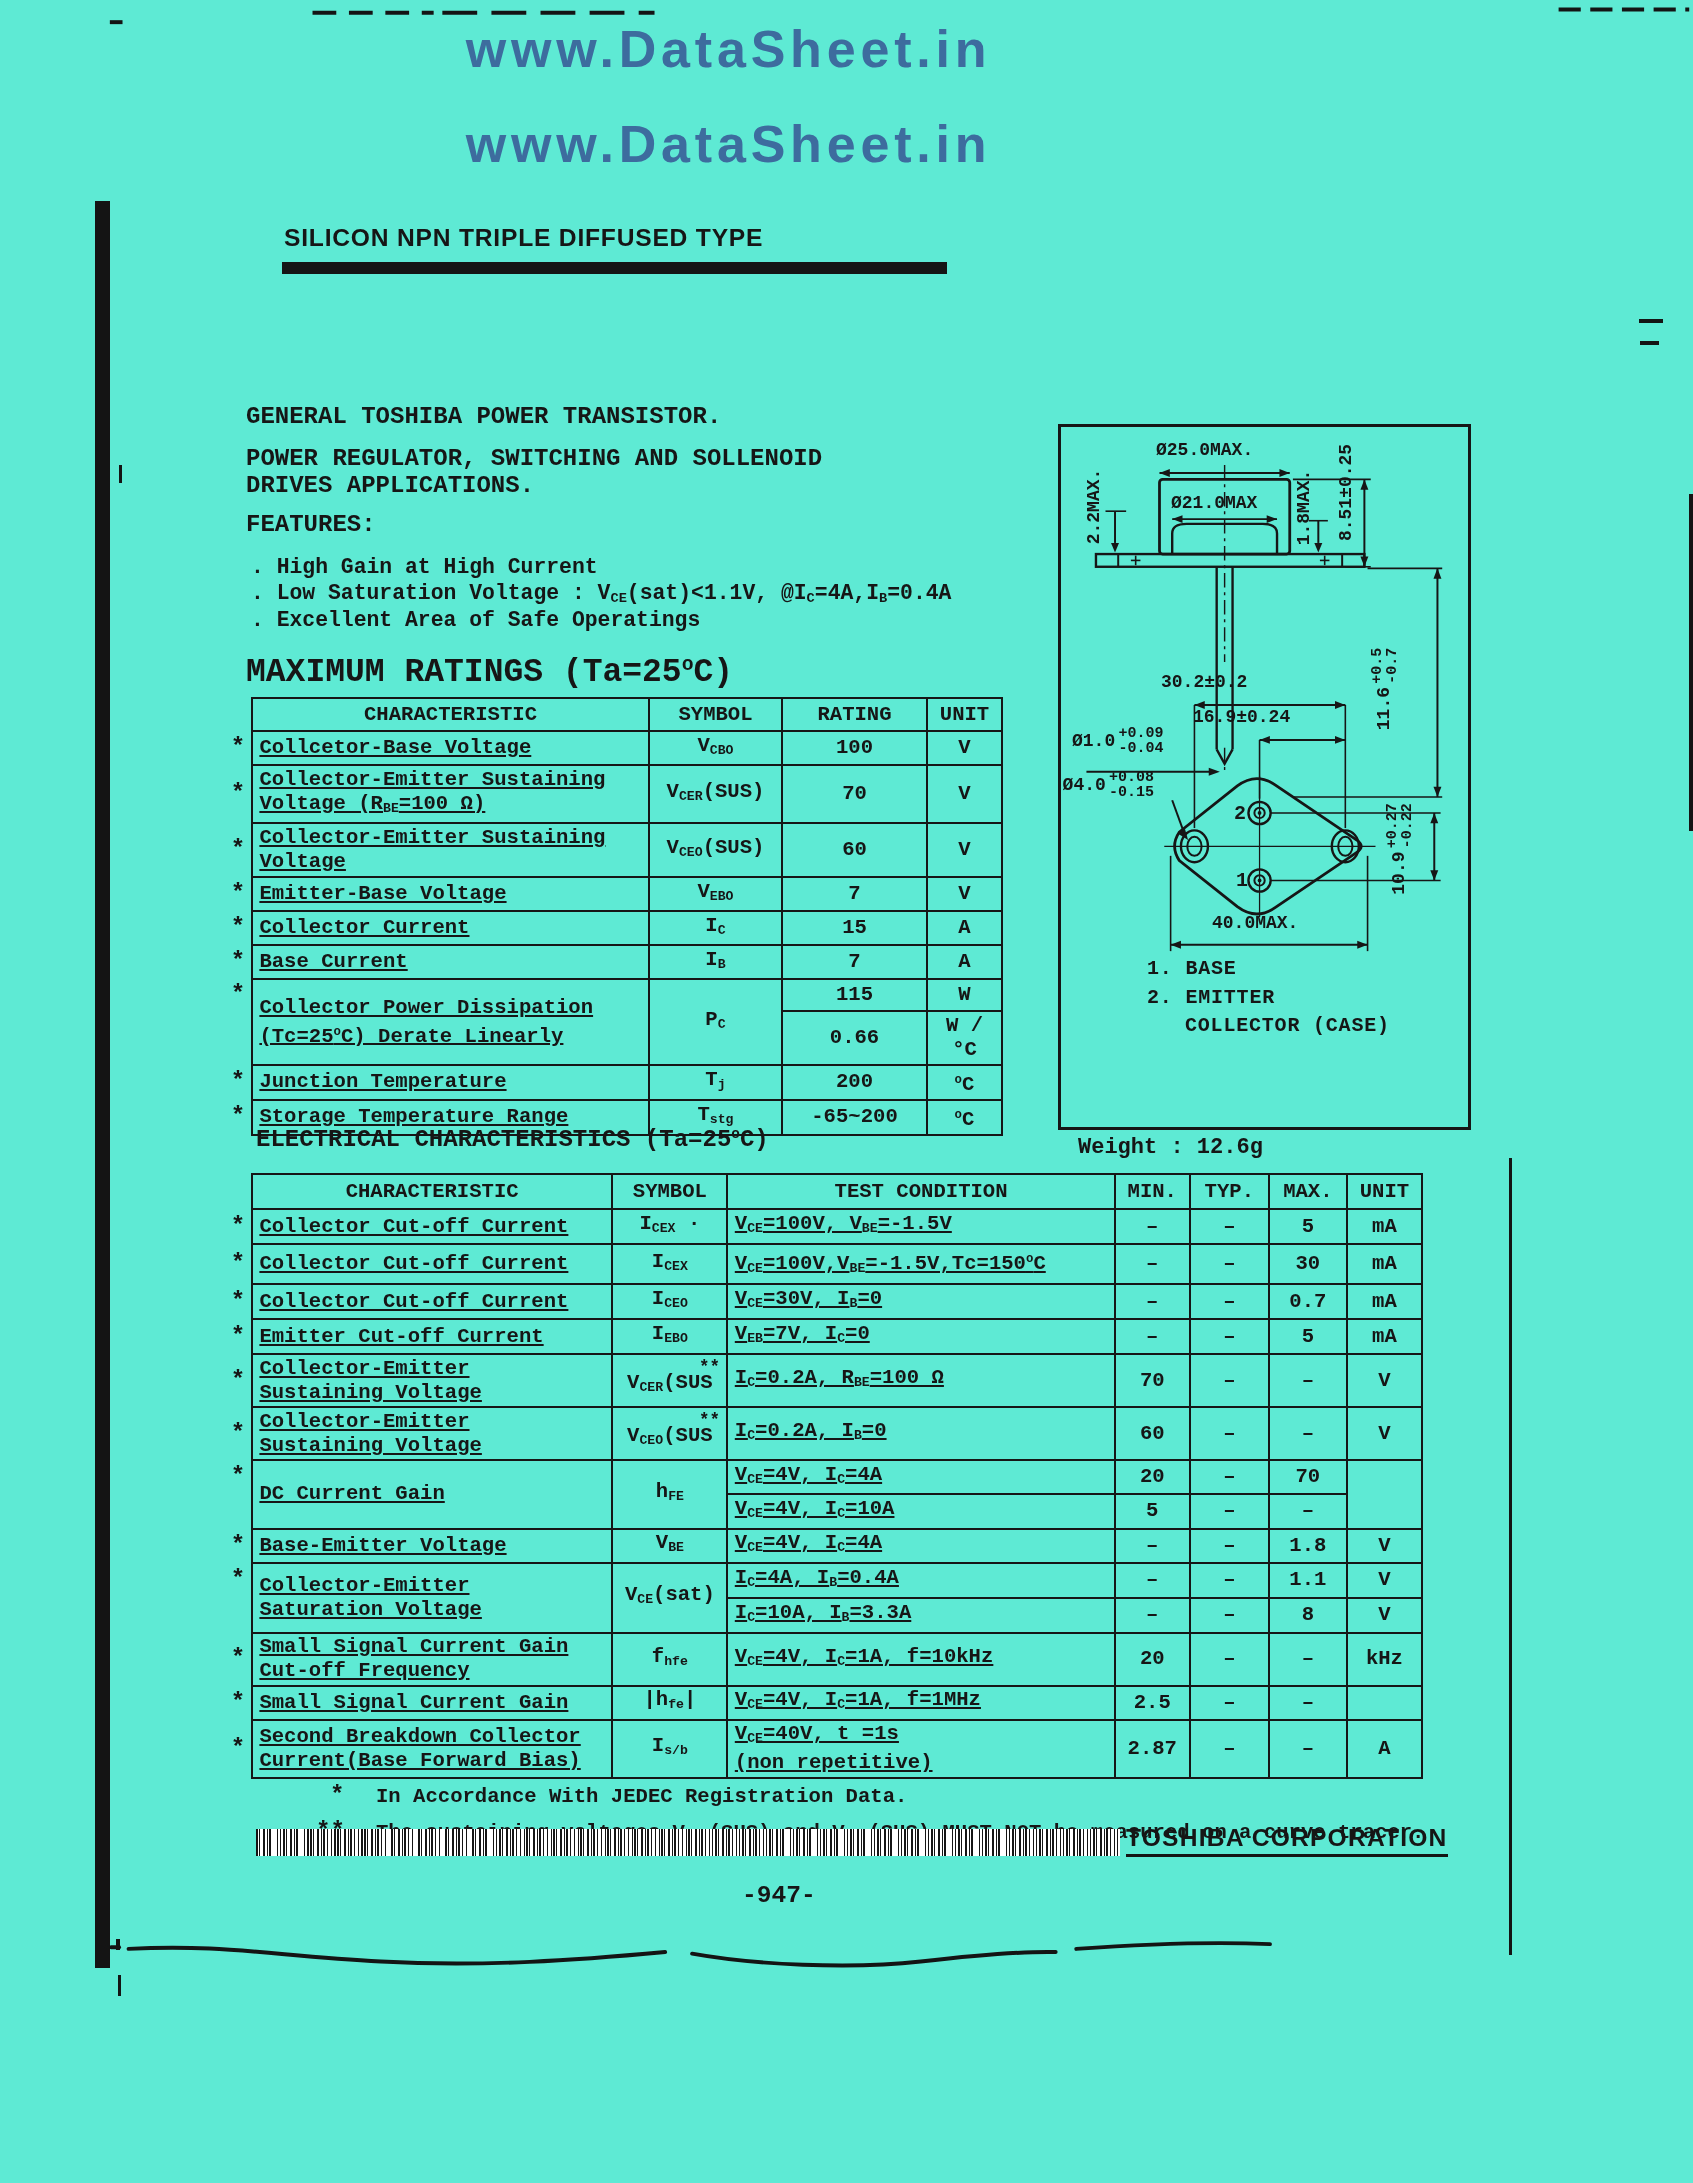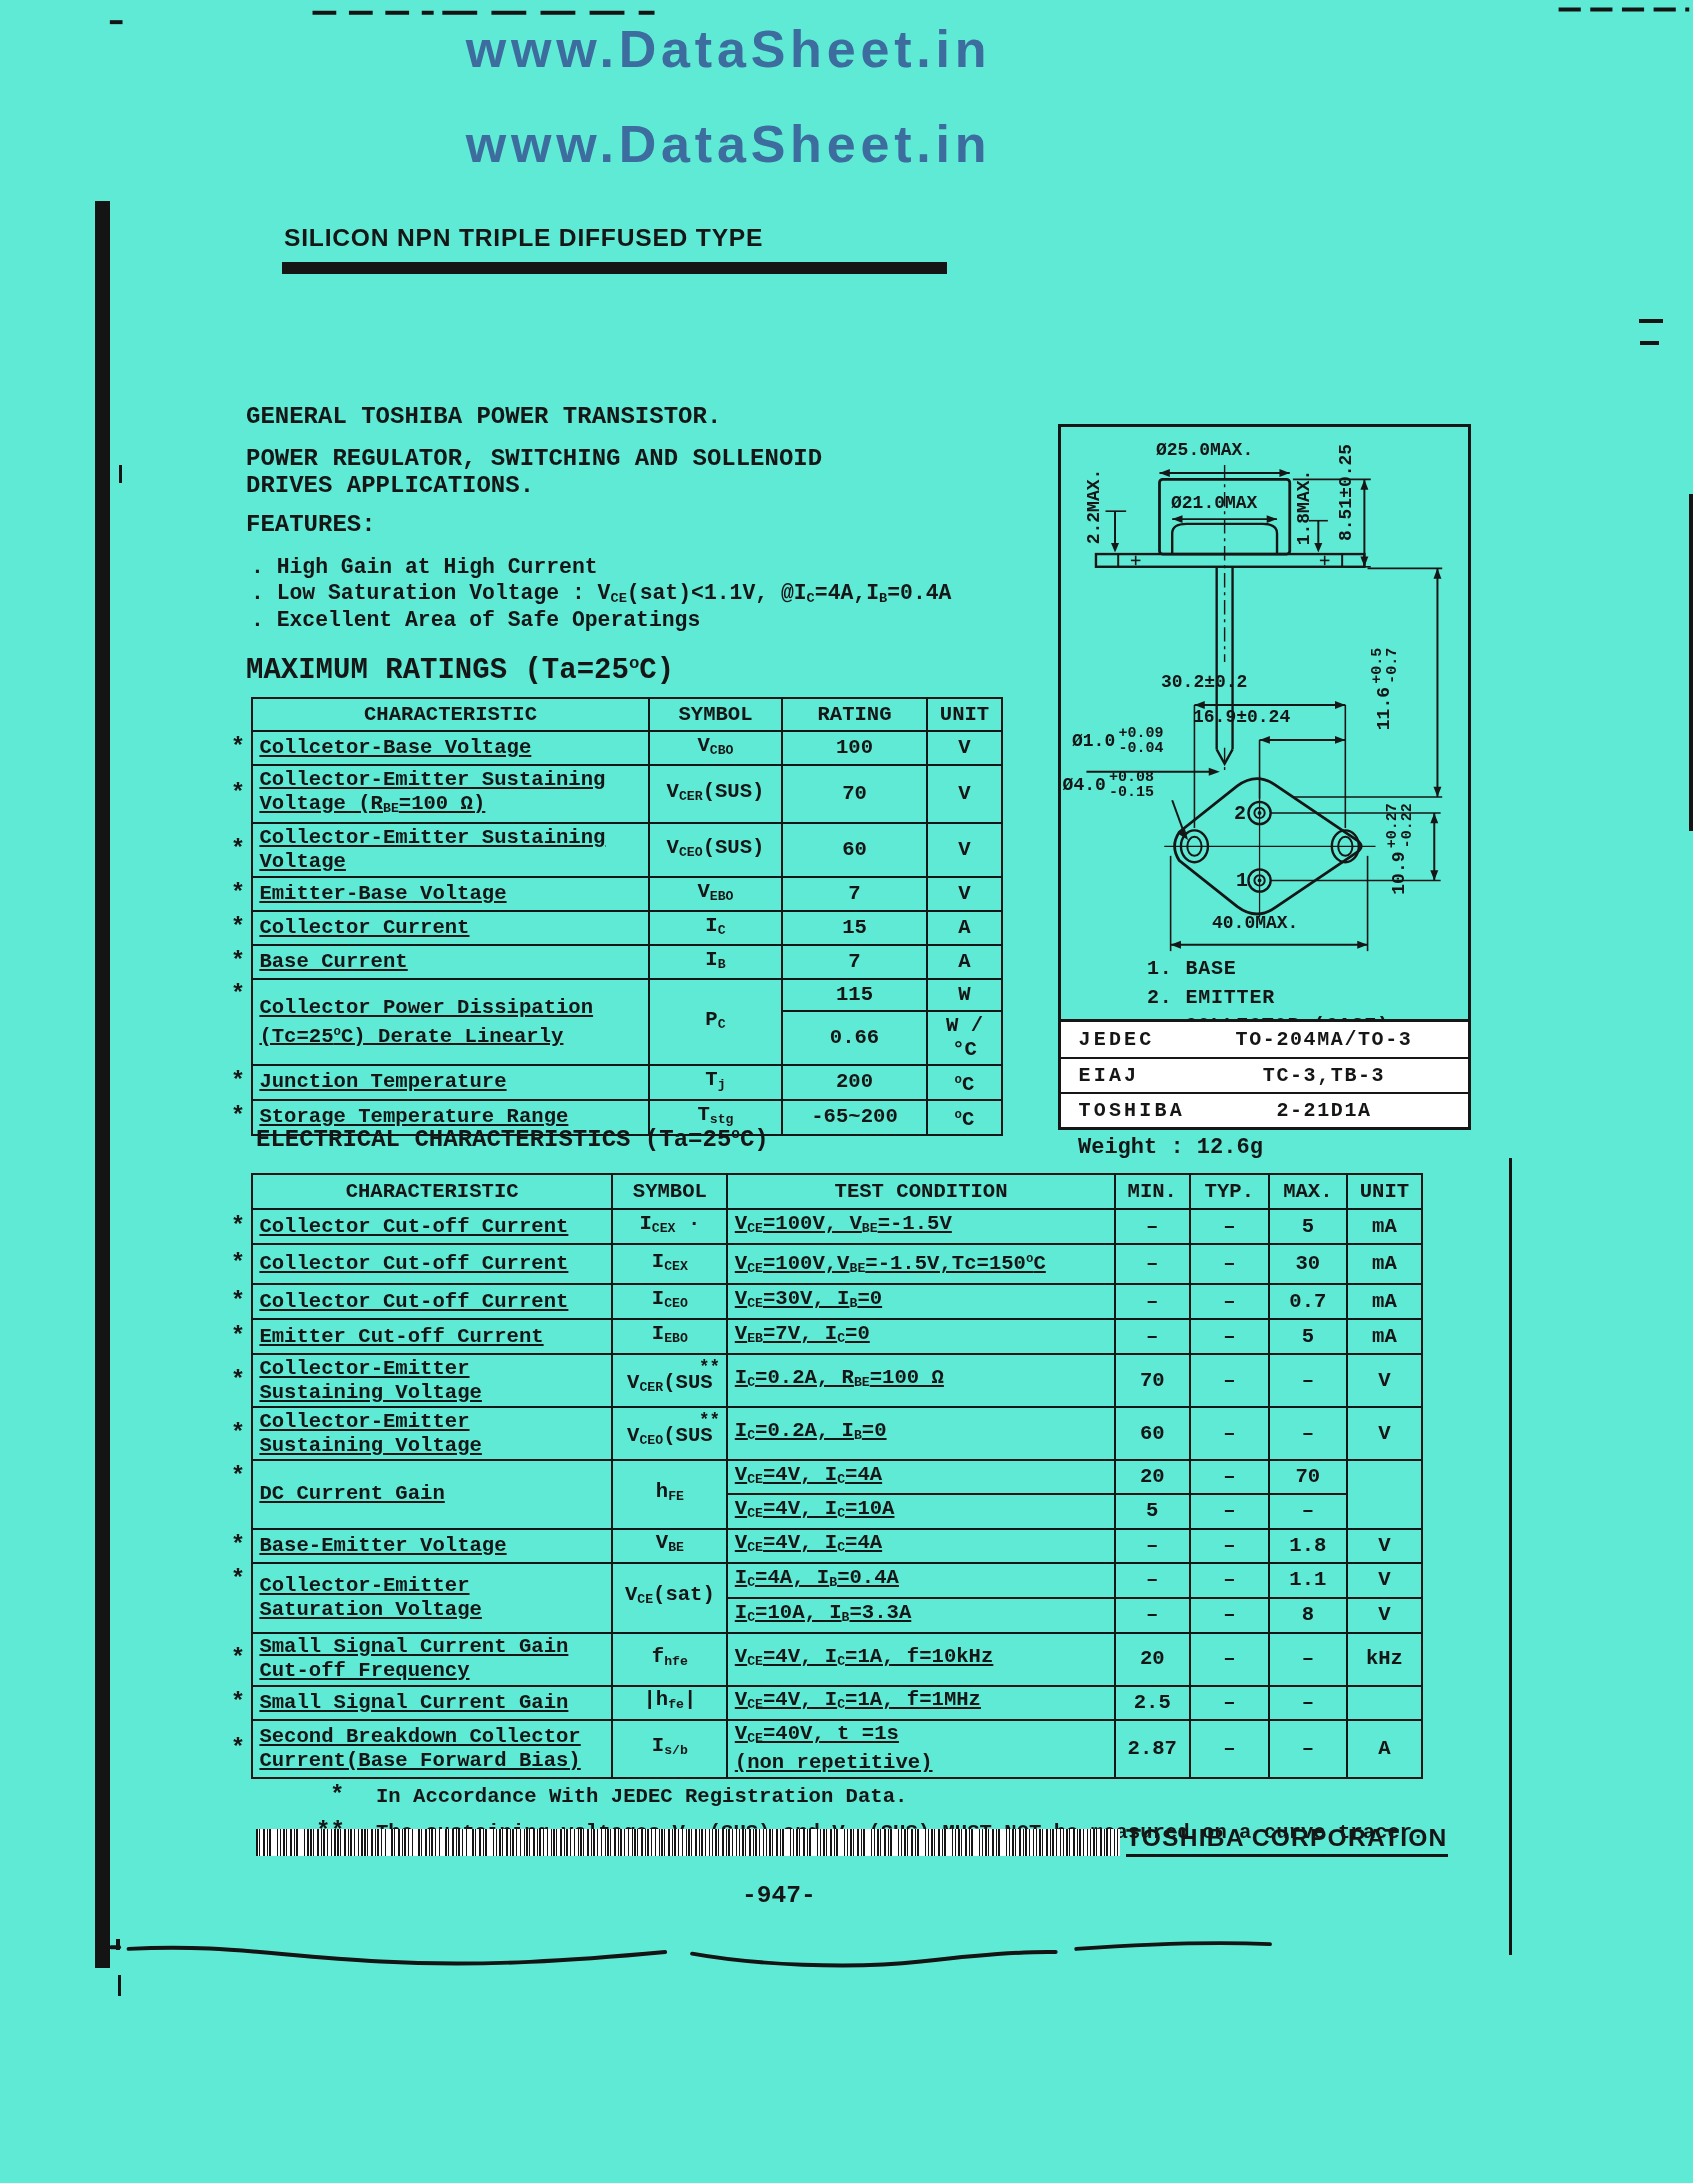--- a/index.html
+++ b/index.html
@@ -35,21 +35,21 @@
                      font-weight:700; font-size:20.6px; line-height:24px; color:#161616; padding:1.6px 6.4px; overflow:hidden; }
   .tbl th { text-align:center; font-size:20.6px; }
   .tbl td.star, .tbl th.star { border:none; text-align:center; padding:0 1.6px; font-size:24px; background:transparent; }
   .tbl .c { text-align:center; }
   .tbl .char { text-align:left;text-decoration:underline; }
   sub { font-size:.64em; vertical-align:-0.22em; }
   sup { font-size:.6em; vertical-align:.55em; }
   .ss { display:block; text-align:right; font-size:17.5px; line-height:10.3px; margin-bottom:-1.6px; }
 
   
-  .sec-title { position:absolute; font-weight:700; font-size:29px; }
+  .sec-title { position:absolute; font-weight:700; font-size:33px; }
 
   
   #draw-box { position:absolute; left:1058px; top:424px; width:413px; height:706px; border:3.2px solid #161616; }
   #draw-box svg { position:absolute; left:0; top:0; }
   .dim { position:absolute; font-weight:700; font-size:18px; line-height:19px; white-space:nowrap; color:#161616; }
   .rot { transform:rotate(-90deg); text-align:center; }
   .tol { display:inline-flex; flex-direction:column; font-size:15px; line-height:15px; vertical-align:middle; margin-left:3.2px; }
   .tol i { font-style:normal; }
   .pinmark { position:absolute; font-weight:700; font-size:20px; }
   .legend-item { position:absolute; font-weight:700; font-size:20px; letter-spacing:0.8px; white-space:nowrap; }
@@ -332,34 +332,20 @@
     </div>
     <div class="dim" style="left:151px;top:487px">40.0MAX.</div>
 
     <span class="pinmark" style="left:173px;top:375px">2</span>
     <span class="pinmark" style="left:175px;top:442px">1</span>
 
     <div class="legend-item" style="left:86px;top:530px">1. BASE</div>
     <div class="legend-item" style="left:86px;top:559px">2. EMITTER</div>
     <div class="legend-item" style="left:124px;top:587px">COLLECTOR (CASE)</div>
 
-    <div id="registry">
-      <div class="reg-row">
-        <span class="reg-label">JEDEC</span>
-        <span class="reg-value">TO-204MA/TO-3</span>
-      </div>
-      <div class="reg-row">
-        <span class="reg-label">EIAJ</span>
-        <span class="reg-value">TC-3,TB-3</span>
-      </div>
-      <div class="reg-row">
-        <span class="reg-label">TOSHIBA</span>
-        <span class="reg-value">2-21D1A</span>
-      </div>
-    </div>
   </div>
   <div id="weight" class="mono">Weight : 12.6g</div>
 
   <div class="sec-title mono" style="left:256px;top:1126px;font-size:24px">ELECTRICAL CHARACTERISTICS (Ta=25<sup>o</sup>C)</div>
 
   <table class="tbl" style="left:225px;top:1173px;width:1198px">
     <colgroup>
         <col style="width:27px">
         <col style="width:360px">
         <col style="width:115px">

